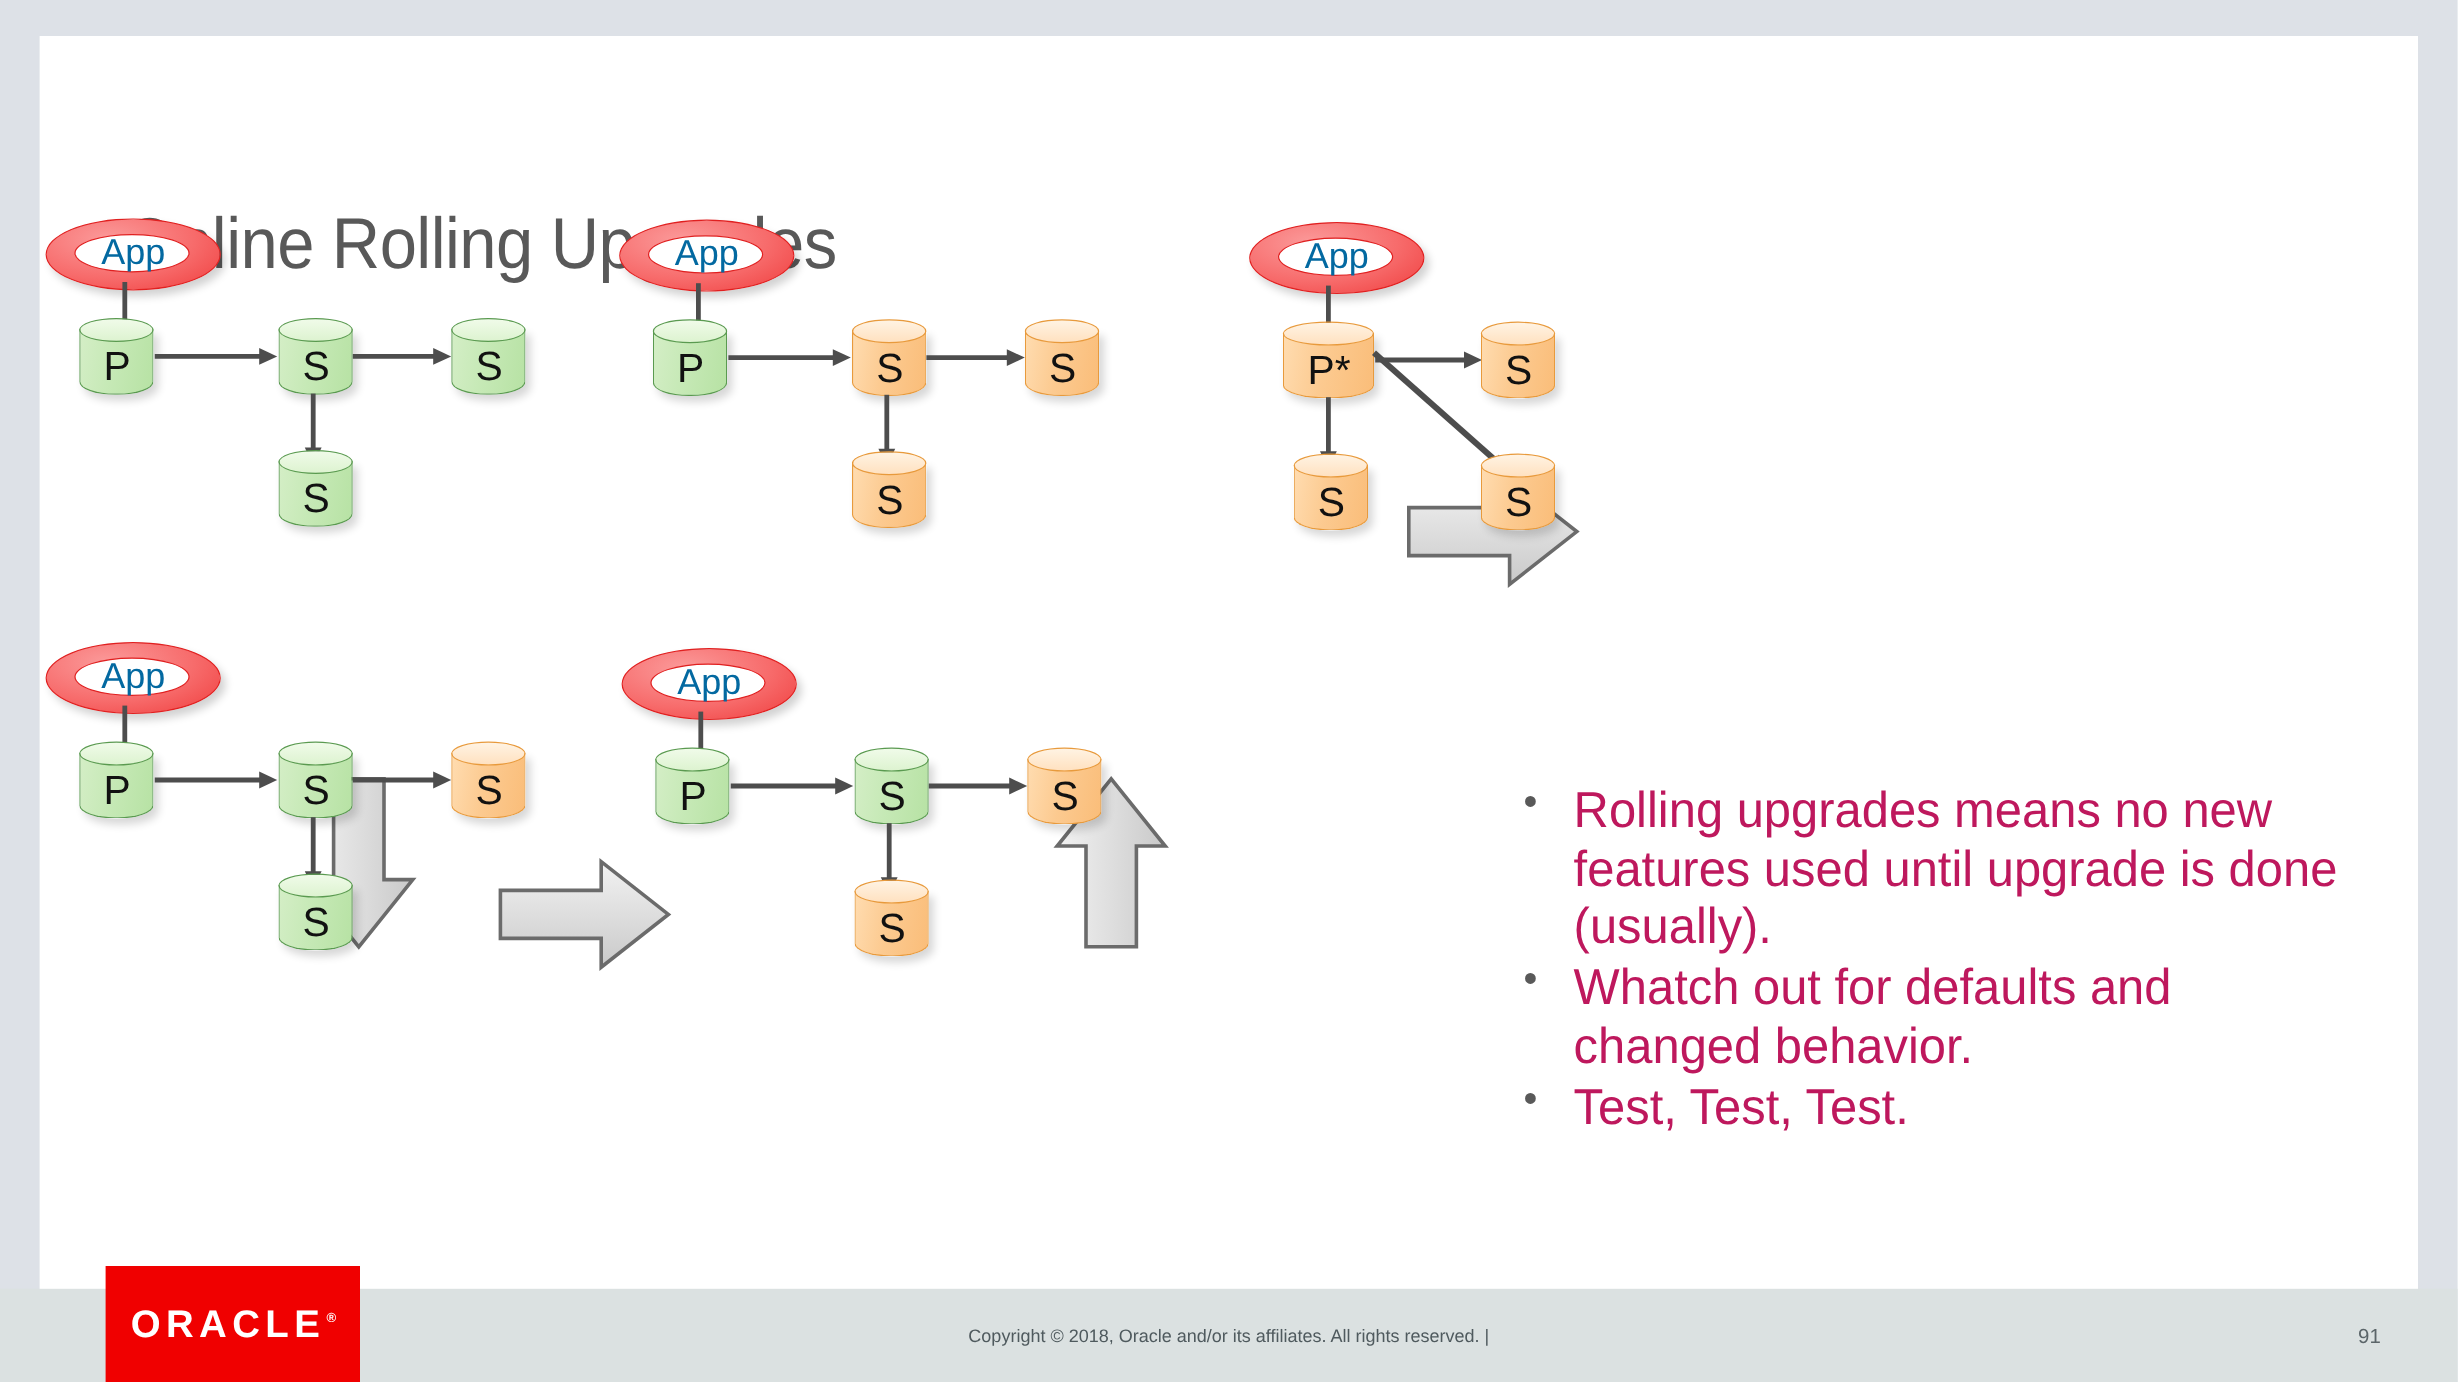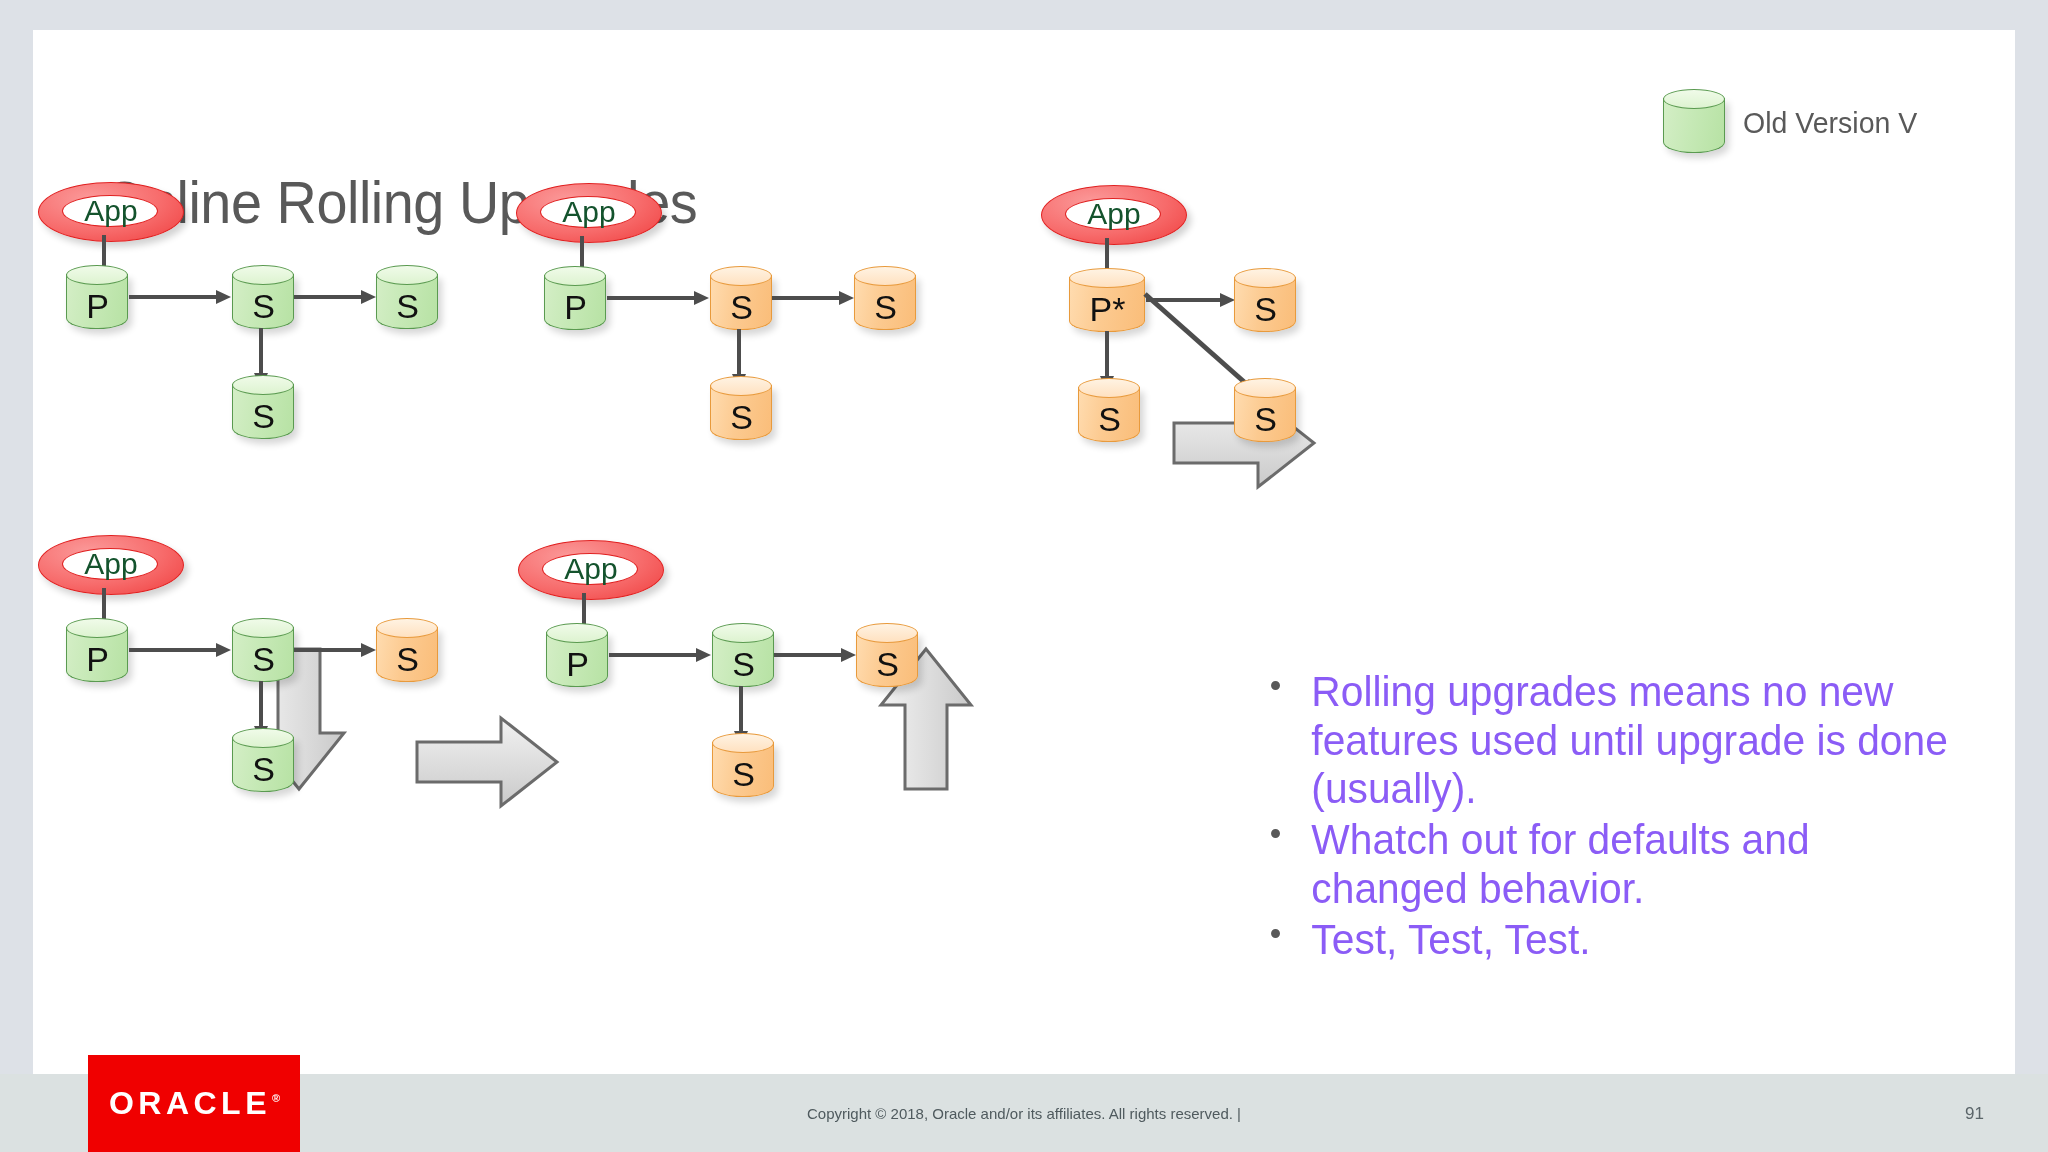--- a/index.html
+++ b/index.html
@@ -96,62 +96,53 @@
     border:1.8px solid #e02020;
     box-shadow:4px 5px 7px rgba(0,0,0,0.18);
   }
   .appnode .hole{
     position:absolute;left:24px;top:13px;width:94px;height:30px;
     border-radius:50%;background:#ffffff;border:1.6px solid #e02020;
   }
   .appnode .lbl{
     position:absolute;left:0;top:0;width:146px;height:58px;
     display:flex;align-items:center;justify-content:center;
-    font-size:30px;color:#14532d;
+    font-size:30px;color:#0369a1;
   }
 
   
   .conn{position:absolute;}
   .conn svg{display:block;overflow:visible;}
 
   
   .blockarrow{position:absolute;}
   .blockarrow svg{display:block;}
 
   
   #bullets{
-    position:absolute;left:1225px;top:638px;width:740px;
-    font-size:42px;color:#8b5cf6;line-height:1.16;
+    position:absolute;left:1225px;top:621px;width:740px;
+    font-size:42px;color:#be185d;line-height:1.16;
   }
   #bullets ul{list-style:none;margin:0;padding:0;}
   #bullets li{
     position:relative;padding-left:55px;margin-bottom:2px;
     transform:scaleX(0.97);transform-origin:left top;
   }
   #bullets li:before{
     content:"\2022";position:absolute;left:12px;top:-2px;font-size:34px;color:#595959;
   }
 </style>
 </head>
 <body>
 
 <div id="slide">
 
   <div id="title">Online Rolling Upgrades</div>
 
   <div id="legend">
-    <div class="legend-row">
-      <div class="legend-cyl">
-        <div class="cyl" style="position:absolute;left:0;top:0;">
-          <div class="body"></div>
-            <div class="top"></div>
-        </div>
-      </div>
-      <div class="legend-label">Old Version V</div>
-    </div>
   </div>
 
   <div>
     <div class="appnode" style="left:5px;top:152px;">
       <div class="ring"></div>
       <div class="hole"></div>
       <div class="lbl">App</div>
     </div>
 
     <div class="conn" style="left:62px;top:205px;">

